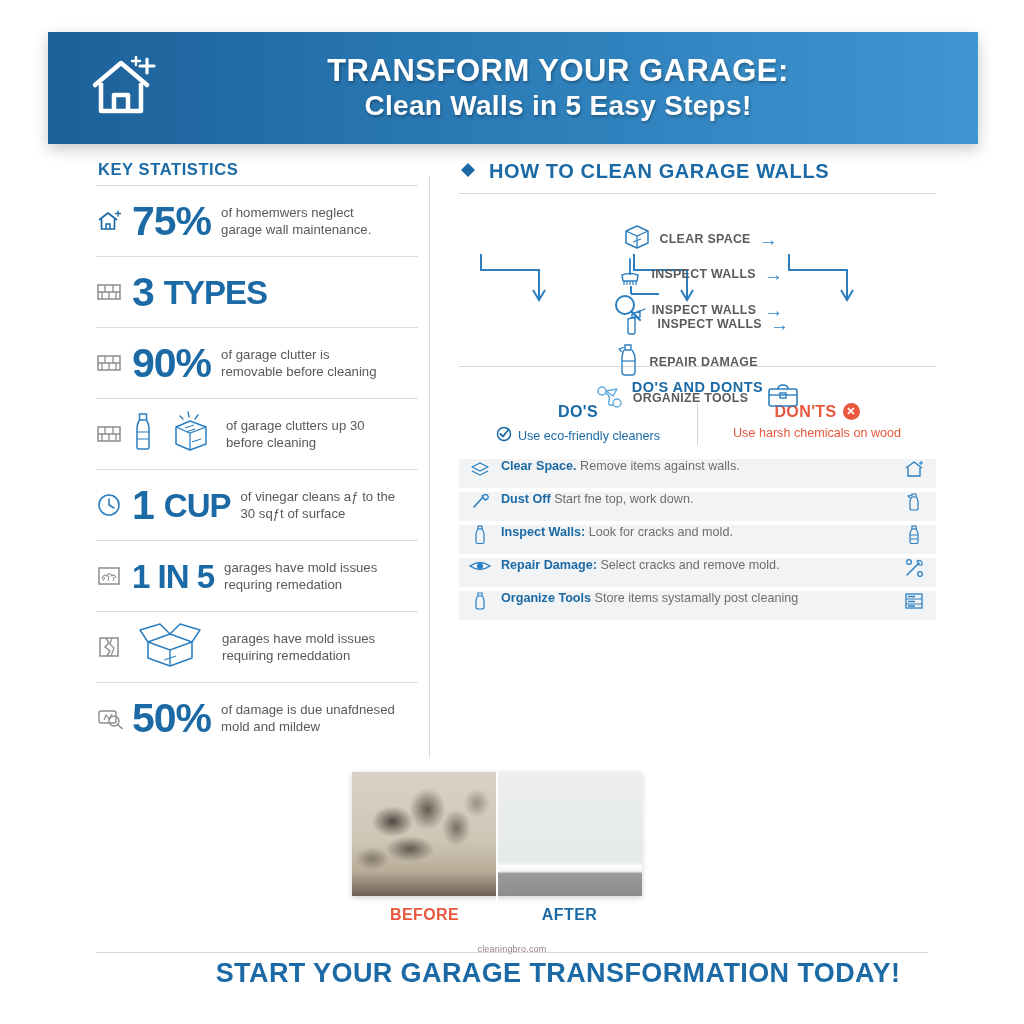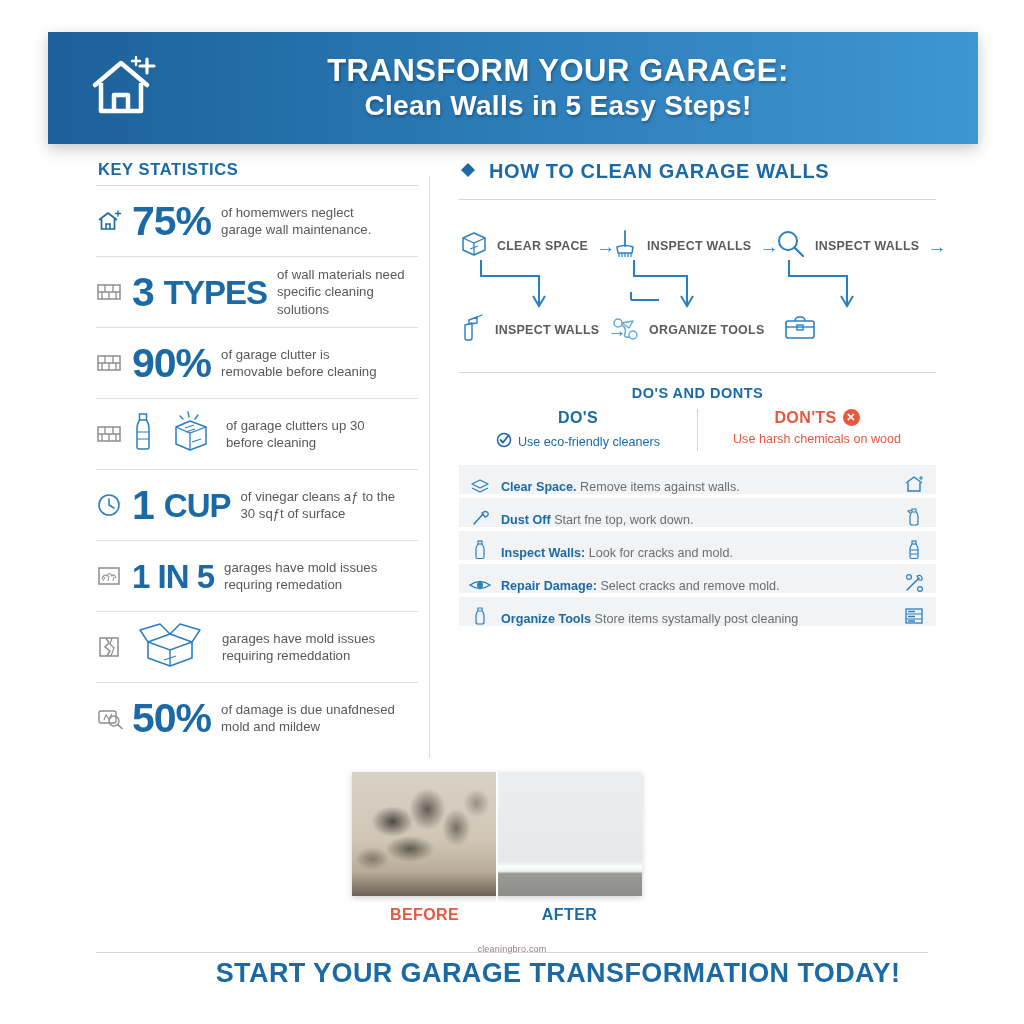--- a/index.html
+++ b/index.html
@@ -53,21 +53,21 @@
     line-height:1;white-space:nowrap;margin-right:10px;
   }
   .stat-num.sm{font-size:33px;}
   .stat-extra{display:flex;align-items:center;gap:14px;margin-right:14px;}
   .stat-txt{
     color:#58595b;font-size:13.2px;line-height:1.3;flex:1;
   }
 
   
   .flow{position:relative;margin-top:16px;height:140px;}
-  .flow-row{position:absolute;left:0;width:477px;display:flex;align-items:center;}
+  .flow-row{position:absolute;left:0;width:477px;display:flex;align-items:center;flex-direction:column;}
   .flow-row.r1{top:12px;}
   .flow-row.r2{top:96px;}
   .flow-node{display:flex;align-items:center;gap:8px;}
   .flow-label{
     color:#5a5b5d;font-size:12.4px;font-weight:bold;letter-spacing:.3px;white-space:nowrap;
   }
   .arrow{color:#2b7fc0;font-size:19px;line-height:1;}
 
   
   .dd-wrap{margin-top:16px;border-top:1px solid #d8d8d8;padding-top:12px;}
@@ -85,21 +85,21 @@
   .dd-sub.dont{color:#e9573f;}
   .badge-x{
     display:inline-block;width:17px;height:17px;border-radius:50%;
     background:#e9573f;color:#fff;font-size:11px;font-weight:bold;
     line-height:17px;text-align:center;vertical-align:2px;margin-left:6px;
   }
 
   
   .checklist{margin-top:14px;}
   .check-row{
-    display:flex;align-items:flex-end;background:#f2f3f4;
+    display:flex;align-items:flex-start;background:#f2f3f4;
     height:29px;margin-bottom:4px;padding:0 10px;gap:10px;
   }
   .check-ico{flex:0 0 22px;display:flex;justify-content:center;}
   .check-txt{flex:1;font-size:12.6px;color:#6d6e70;white-space:nowrap;}
   .check-txt b{color:#1b6aa5;}
   .check-end{flex:0 0 24px;display:flex;justify-content:center;}
 
   
   .ba{position:absolute;left:352px;top:772px;width:290px;}
   .ba-imgs{display:flex;box-shadow:0 2px 6px rgba(0,0,0,.18);}
@@ -181,24 +181,20 @@
 
       <div class="stat">
         <div class="stat-ico">
           <svg width="26" height="22" viewBox="0 0 26 22">
             <rect x="2" y="4" width="22" height="14" fill="none" stroke="#8b8d8f" stroke-width="1.5"></rect>
             <path d="M2 11 L24 11 M9 4 L9 11 M17 4 L17 11 M6 11 L6 18 M13 11 L13 18 M20 11 L20 18" stroke="#8b8d8f" stroke-width="1.3"></path>
           </svg>
         </div>
         <div class="stat-num">3</div>
         <div class="stat-num sm">TYPES</div>
-        <div class="stat-txt">
-          <div>of wall materials need</div>
-          <div>specific cleaning solutions</div>
-        </div>
       </div>
 
       <div class="stat">
         <div class="stat-ico">
           <svg width="26" height="22" viewBox="0 0 26 22">
             <rect x="2" y="4" width="22" height="14" fill="none" stroke="#8b8d8f" stroke-width="1.5"></rect>
             <path d="M2 11 L24 11 M9 4 L9 11 M17 4 L17 11 M6 11 L6 18 M13 11 L13 18 M20 11 L20 18" stroke="#8b8d8f" stroke-width="1.3"></path>
           </svg>
         </div>
         <div class="stat-num">90%</div>
@@ -305,21 +301,21 @@
         </div>
         <div class="stat-num">50%</div>
         <div class="stat-txt">
           <div>of damage is due unafdnesed</div>
           <div>mold and mildew</div>
         </div>
       </div>
     </div>
 
     <div class="col-right">
-      <div style="display:flex;align-items:flex-end;gap:12px;margin-bottom:16px;">
+      <div style="display:flex;align-items:flex-end;gap:12px;margin-bottom:10px;">
         <span>
           <svg width="18" height="18" viewBox="0 0 18 18">
               <path d="M9 2 L16 9 L9 16 L2 9 Z" fill="#1b6aa5"></path>
             </svg>
         </span>
         <span class="sec-title" style="margin:0;font-size:20px;">HOW TO CLEAN GARAGE WALLS</span>
       </div>
       <div class="hr"></div>
 
       <div class="flow">
@@ -373,20 +369,31 @@
           <div class="flow-node" style="width:152px;">
             <span>
               <svg width="28" height="32" viewBox="0 0 28 32">
                 <path d="M10 8 L18 5 L18 11 L10 12 Z" fill="none" stroke="#2b7fc0" stroke-width="1.4" stroke-linejoin="round"></path>
                 <path d="M6 13 L13 11 L13 26 Q13 28 11 28 L8 28 Q6 28 6 26 Z" fill="none" stroke="#2b7fc0" stroke-width="1.4" stroke-linejoin="round"></path>
                 <path d="M18 5 L23 3" stroke="#2b7fc0" stroke-width="1.3" stroke-linecap="round"></path>
               </svg>
             </span>
             <span class="flow-label">INSPECT WALLS</span>
             <span class="arrow">→</span>
+          </div>
+          <div class="flow-node" style="width:168px;">
+            <span>
+              <svg width="28" height="36" viewBox="0 0 28 36">
+                <path d="M11 3 L17 3 L17 8 L11 8 Z" fill="none" stroke="#2b7fc0" stroke-width="1.4"></path>
+                <path d="M11 5 L5 7 L8 10" fill="none" stroke="#2b7fc0" stroke-width="1.3" stroke-linejoin="round"></path>
+                <path d="M10 8 Q8 12 8 16 L8 30 Q8 33 11 33 L18 33 Q21 33 21 30 L21 16 Q21 12 18 8" fill="none" stroke="#2b7fc0" stroke-width="1.4"></path>
+                <path d="M8 19 L21 19" stroke="#2b7fc0" stroke-width="1.2"></path>
+              </svg>
+            </span>
+            <span class="flow-label">REPAIR DAMAGE</span>
           </div>
           <div class="flow-node" style="flex:1;justify-content:flex-start;">
             <span>
               <svg width="30" height="28" viewBox="0 0 30 28">
                 <circle cx="7" cy="9" r="4" fill="none" stroke="#5fa9dd" stroke-width="1.5"></circle>
                 <path d="M10 11 Q16 13 14 19 Q12 24 18 23" fill="none" stroke="#5fa9dd" stroke-width="1.5"></path>
                 <path d="M11 9 L22 7 L18 14 Z" fill="none" stroke="#5fa9dd" stroke-width="1.4" stroke-linejoin="round"></path>
                 <circle cx="22" cy="21" r="4" fill="none" stroke="#5fa9dd" stroke-width="1.4"></circle>
               </svg>
             </span>

